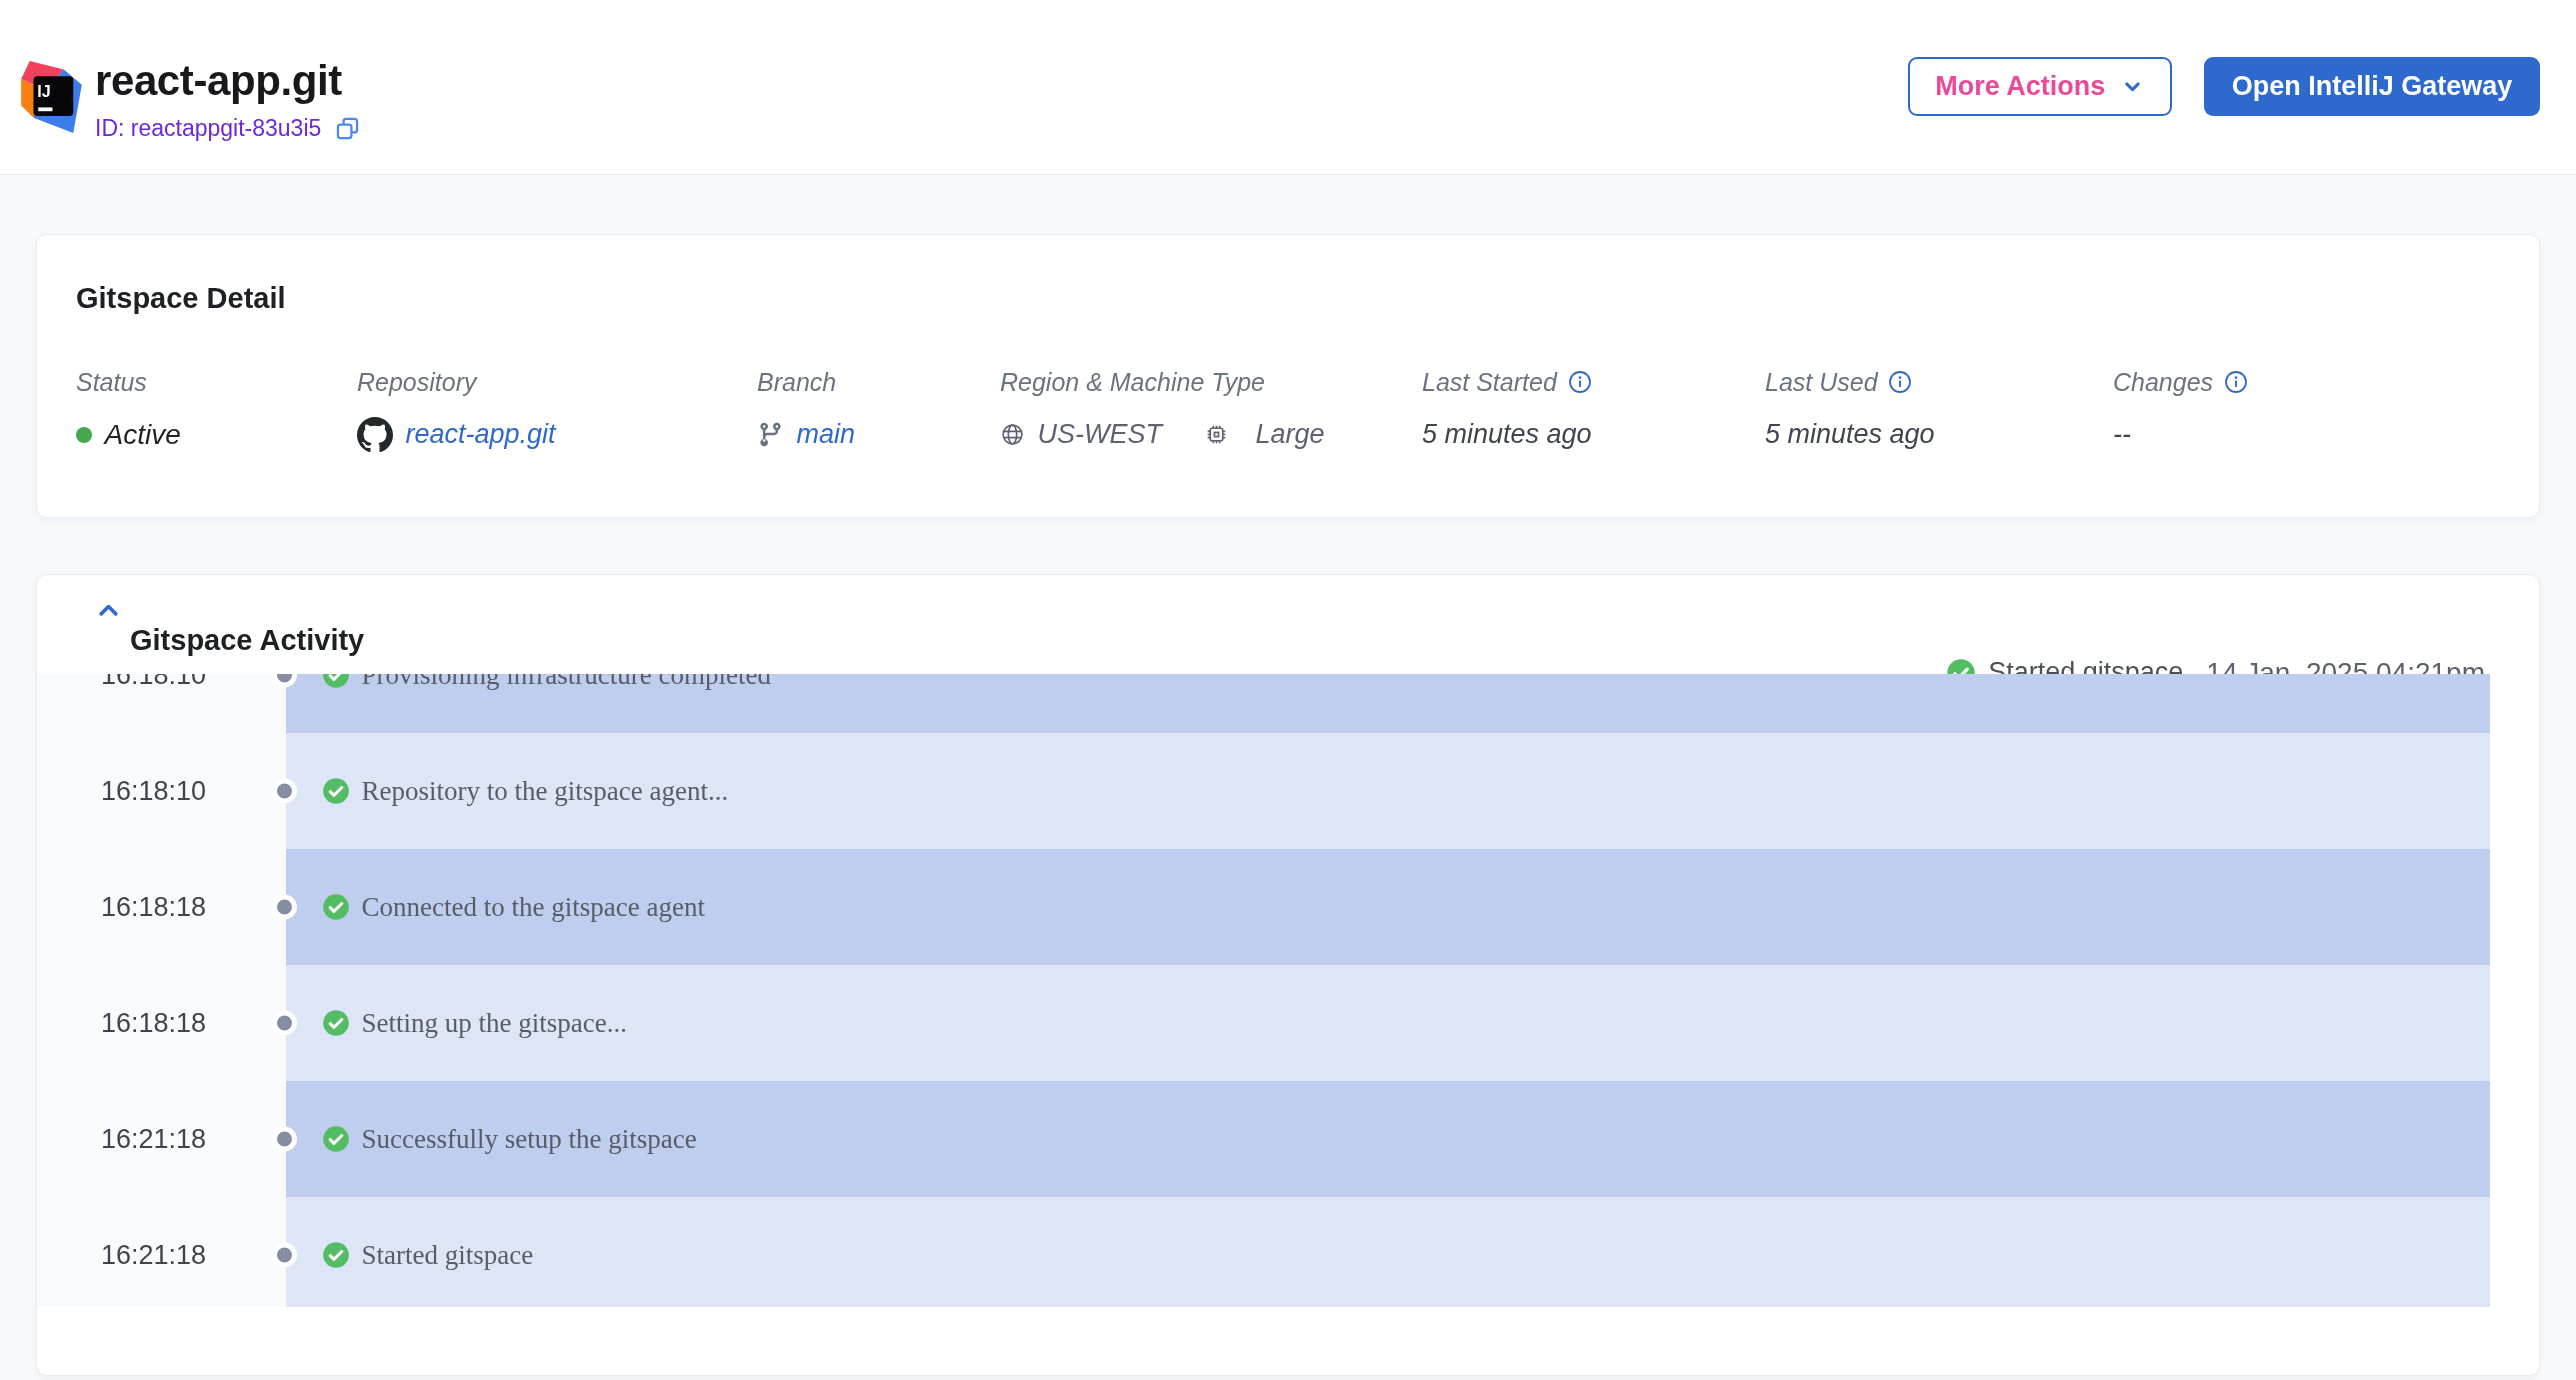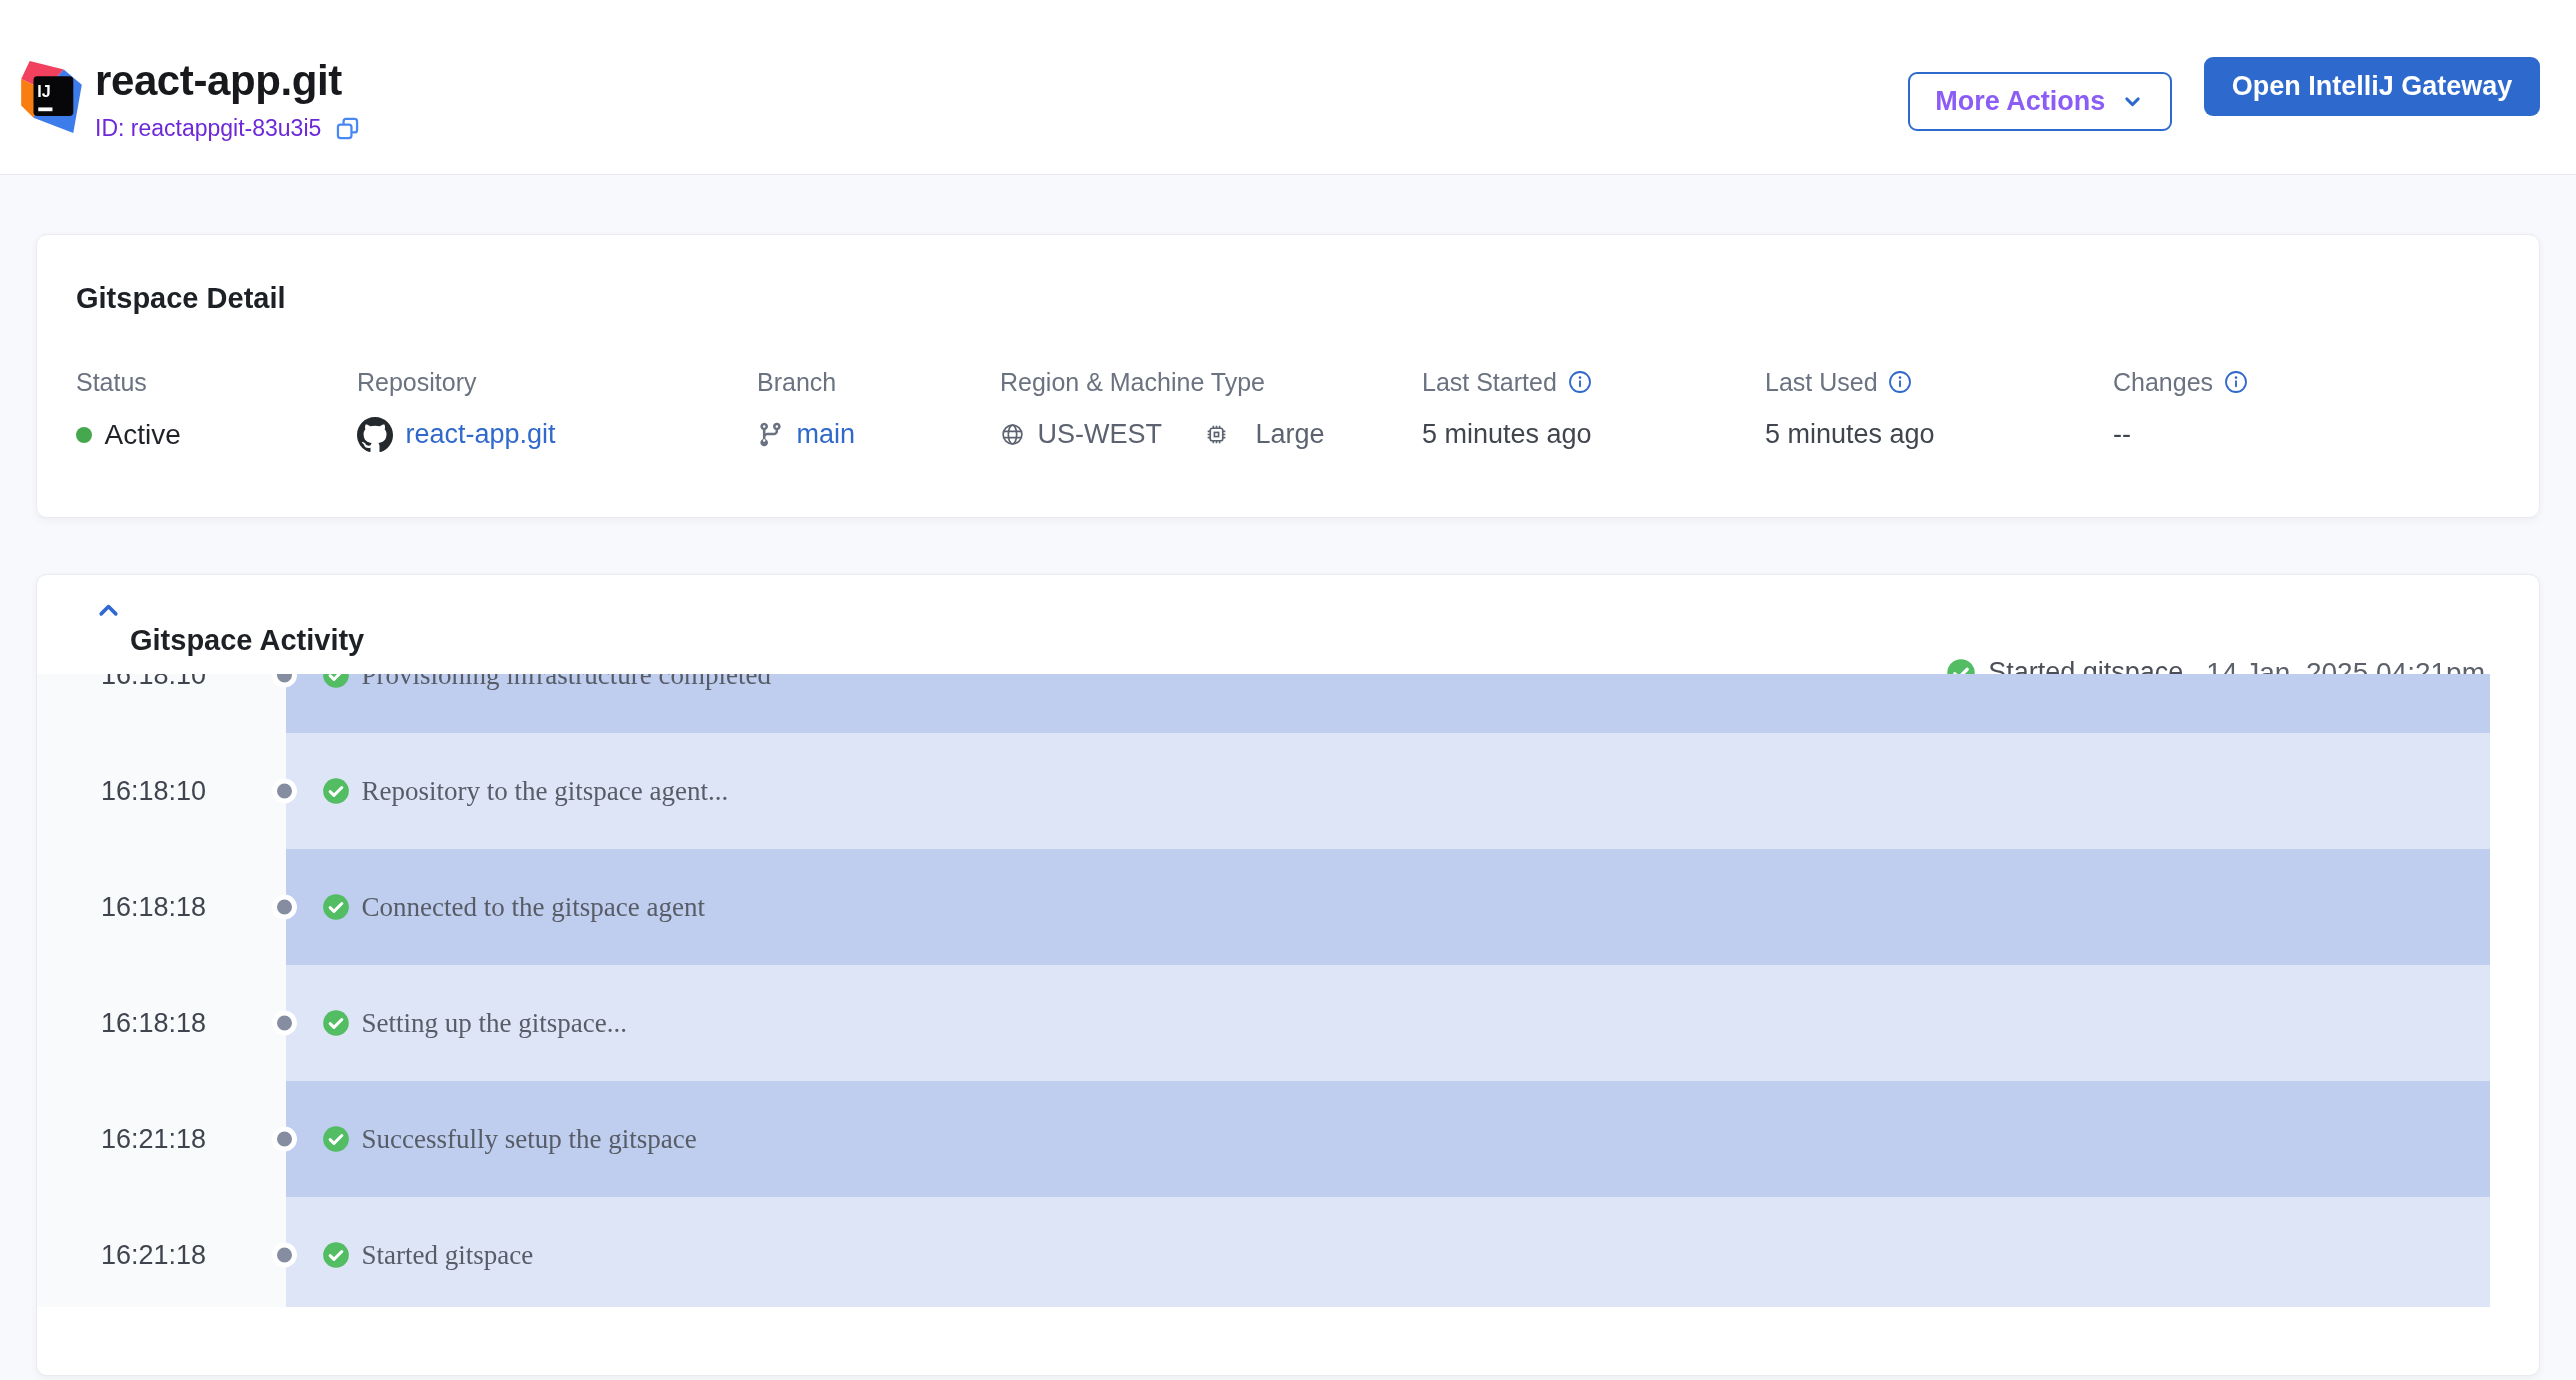--- a/index.html
+++ b/index.html
@@ -20,31 +20,31 @@
   .logo { position:absolute; left:20.6px; top:61px; width:61px; height:72px; }
   .title-block { position:absolute; left:95px; top:57px; }
   .page-title { margin:0; font-size:42px; line-height:47px; font-weight:700; color:#17191d; letter-spacing:-0.4px; }
   .id-row { margin-top:10.7px; display:flex; align-items:center; gap:12.5px; font-size:23px; color:#6d28d9; }
   .copy-btn { width:27px; height:27px; cursor:pointer; display:inline-flex; }
 
   .header-actions { position:absolute; right:36px; top:57px; display:flex; gap:32px; }
   .btn { height:59px; border-radius:9px; font-size:27px; font-weight:700;
          display:inline-flex; align-items:center; justify-content:center;
          font-family:inherit; cursor:pointer; }
-  .btn-outline { width:264px; background:#ffffff; border:2.2px solid #2e6ace; color:#8b5cf6; gap:14.3px;margin-top:15px; }
+  .btn-outline { width:264px; background:#ffffff; border:2.2px solid #2e6ace; color:#ec4899; gap:14.3px; }
   .btn-primary { width:336px; background:#2e6ace; border:none; color:#ffffff; }
 
   
   .card { background:#ffffff; border:1.3px solid #e9ebf1; border-radius:10.7px;
           box-shadow:0 2.7px 7.2px rgba(45,55,90,0.05); }
 
   .detail-card { margin:59px 36px 0 36px; height:284px; position:relative; }
   .card-heading { margin:0; font-size:29px; font-weight:700; color:#1d2025; }
   .detail-heading { position:absolute; left:39px; top:47px; }
-  .fields { position:absolute; left:39px; top:132px; display:flex; }
+  .fields { position:absolute; left:39px; top:132px; display:flex;font-style:italic; }
   .f1{width:281px} .f2{width:400px} .f3{width:243px} .f4{width:422px} .f5{width:343px} .f6{width:348px} .f7{width:auto}
   .field-label { display:flex; align-items:center; gap:10.7px; font-size:25px; color:#6b7280; height:30px; }
   .field-value { margin-top:18px; height:39px; display:flex; align-items:center; gap:12.5px; font-size:27px; color:#41464e; }
   .status-dot { width:16px; height:16px; border-radius:50%; background:#45a84f; flex:none; }
   .status-text { color:#1f2328; font-weight:500; font-size:28px; }
   .link { color:#3069cb; cursor:pointer; text-decoration:none; }
   .muted-val { color:#5c6270; }
   .machine-group { margin-left:29px; display:flex; align-items:center; gap:27px; }
   .icon-flex { display:inline-flex; flex:none; }
 

